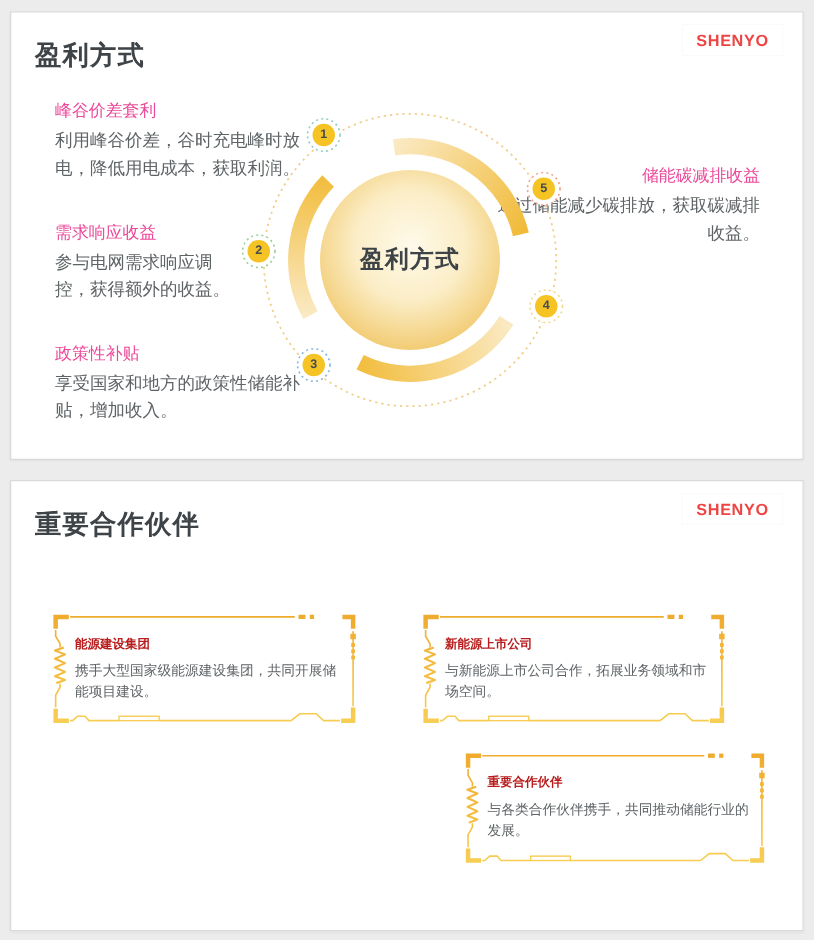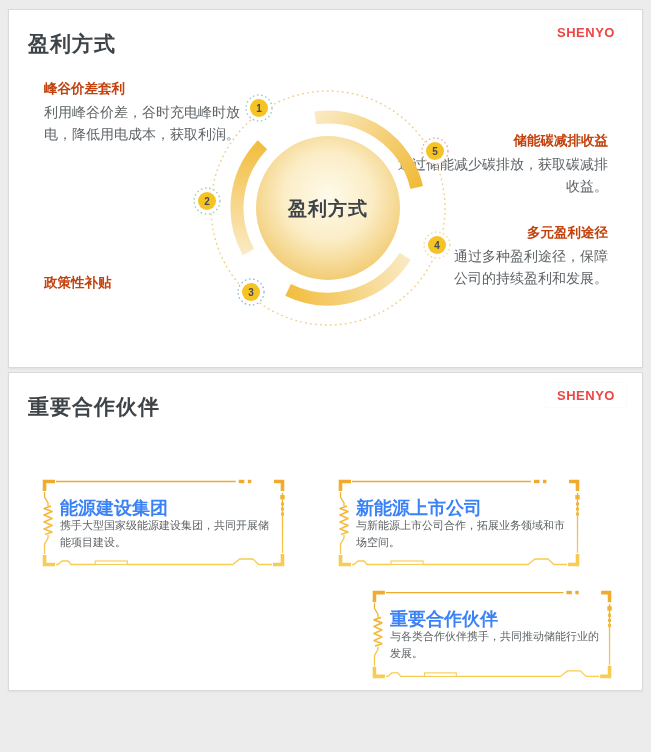--- a/index.html
+++ b/index.html
@@ -9,45 +9,45 @@
     font-family:"Liberation Sans","DejaVu Sans",sans-serif;
     position:relative;
     overflow:hidden;
   }
   .slide{
     position:absolute;left:8px;width:635px;background:#FFFFFF;
     border:1px solid #D9D9D9;box-sizing:border-box;
     box-shadow:0 1px 2px rgba(0,0,0,0.05);
   }
   #slide1{top:9px;height:359px;}
-  #slide2{top:372px;height:319px;}
+  #slide2{top:384px;height:361px;}
   .slide-title{
     position:absolute;left:19px;top:20px;margin:0;
     font-size:21px;font-weight:bold;color:#3E4347;letter-spacing:1px;
   }
   .logo{
     position:absolute;top:10px;right:16px;height:24px;min-width:80px;
     display:flex;align-items:center;justify-content:center;
     background:#FFFFFF;box-shadow:0 0 0 0.5px rgba(0,0,0,0.03);
     font-size:13px;font-weight:bold;color:#ef4444;letter-spacing:0.5px;
   }
   .spoke{position:absolute;}
   .spoke.right{text-align:right;}
-  .spoke-title{font-size:13.5px;font-weight:bold;color:#c2410c;}
+  .spoke-title{font-size:13.5px;font-weight:normal;color:#ec4899;}
   .spoke-desc{font-size:14px;color:#5E6366;line-height:1.55;margin-top:4px;}
   #spoke1{left:35px;top:70px;width:202px;}
   #spoke2{left:35px;top:167px;width:150px;}
   #spoke3{left:35px;top:264px;width:205px;}
   #spoke5{right:34px;top:122px;width:210px;}
   #spoke4{right:34px;top:214px;width:155px;}
   #diagram-svg{position:absolute;left:180px;top:60px;}
 
   .card{position:absolute;}
   .card-frame{position:absolute;left:0;top:0;width:100%;height:100%;}
-  .card-title{position:absolute;left:21px;top:20px;font-size:18px;font-weight:bold;color:#3b82f6;}
+  .card-title{position:absolute;left:21px;top:20px;font-size:10px;font-weight:bold;color:#b91c1c;}
   .card-desc{position:absolute;left:21px;top:41px;right:14px;font-size:11px;color:#5E6366;line-height:1.5;}
   #card1{left:30px;top:103px;width:249px;height:94px;}
   #card2{left:326px;top:103px;width:248px;height:94px;}
   #card3{left:85px;top:212px;width:249px;height:96px;}
   #card4{left:360px;top:214px;width:246px;height:95px;}
 
   .badge-num{font-size:10px;font-weight:bold;fill:#454B4E;}
   .center-label{font-size:19px;font-weight:bold;fill:#3E4347;letter-spacing:1px;}
 </style>
 </head>
@@ -93,30 +93,31 @@
 <section class="slide" id="slide1">
   <h1 class="slide-title">盈利方式</h1>
   <div class="logo">
     <span>SHENYO</span>
   </div>
 
   <div class="spoke" id="spoke1">
     <div class="spoke-title">峰谷价差套利</div>
     <div class="spoke-desc">利用峰谷价差，谷时充电峰时放电，降低用电成本，获取利润。</div>
   </div>
+  <div class="spoke" id="spoke2">
+    <div class="spoke-title">需求响应收益</div>
+    <div class="spoke-desc">参与电网需求响应调控，获得额外的收益。</div>
+  </div>
   <div class="spoke" id="spoke3">
     <div class="spoke-title">政策性补贴</div>
+    <div class="spoke-desc">享受国家和地方的政策性储能补贴，增加收入。</div>
   </div>
   <div class="spoke right" id="spoke5">
     <div class="spoke-title">储能碳减排收益</div>
     <div class="spoke-desc">通过储能减少碳排放，获取碳减排收益。</div>
-  </div>
-  <div class="spoke right" id="spoke4">
-    <div class="spoke-title">多元盈利途径</div>
-    <div class="spoke-desc">通过多种盈利途径，保障公司的持续盈利和发展。</div>
   </div>
 
   <svg id="diagram-svg" width="290" height="280" viewBox="0 0 290 280">
     <defs>
       <radialGradient id="g-center" cx="0.5" cy="0.42" r="0.68">
         <stop offset="0" stop-color="#FEFAEA"></stop>
         <stop offset="0.45" stop-color="#FBEDC6"></stop>
         <stop offset="1" stop-color="#EFC057"></stop>
       </radialGradient>
       <linearGradient id="g-arc-top" x1="126" y1="48" x2="228" y2="118" gradientUnits="userSpaceOnUse">

